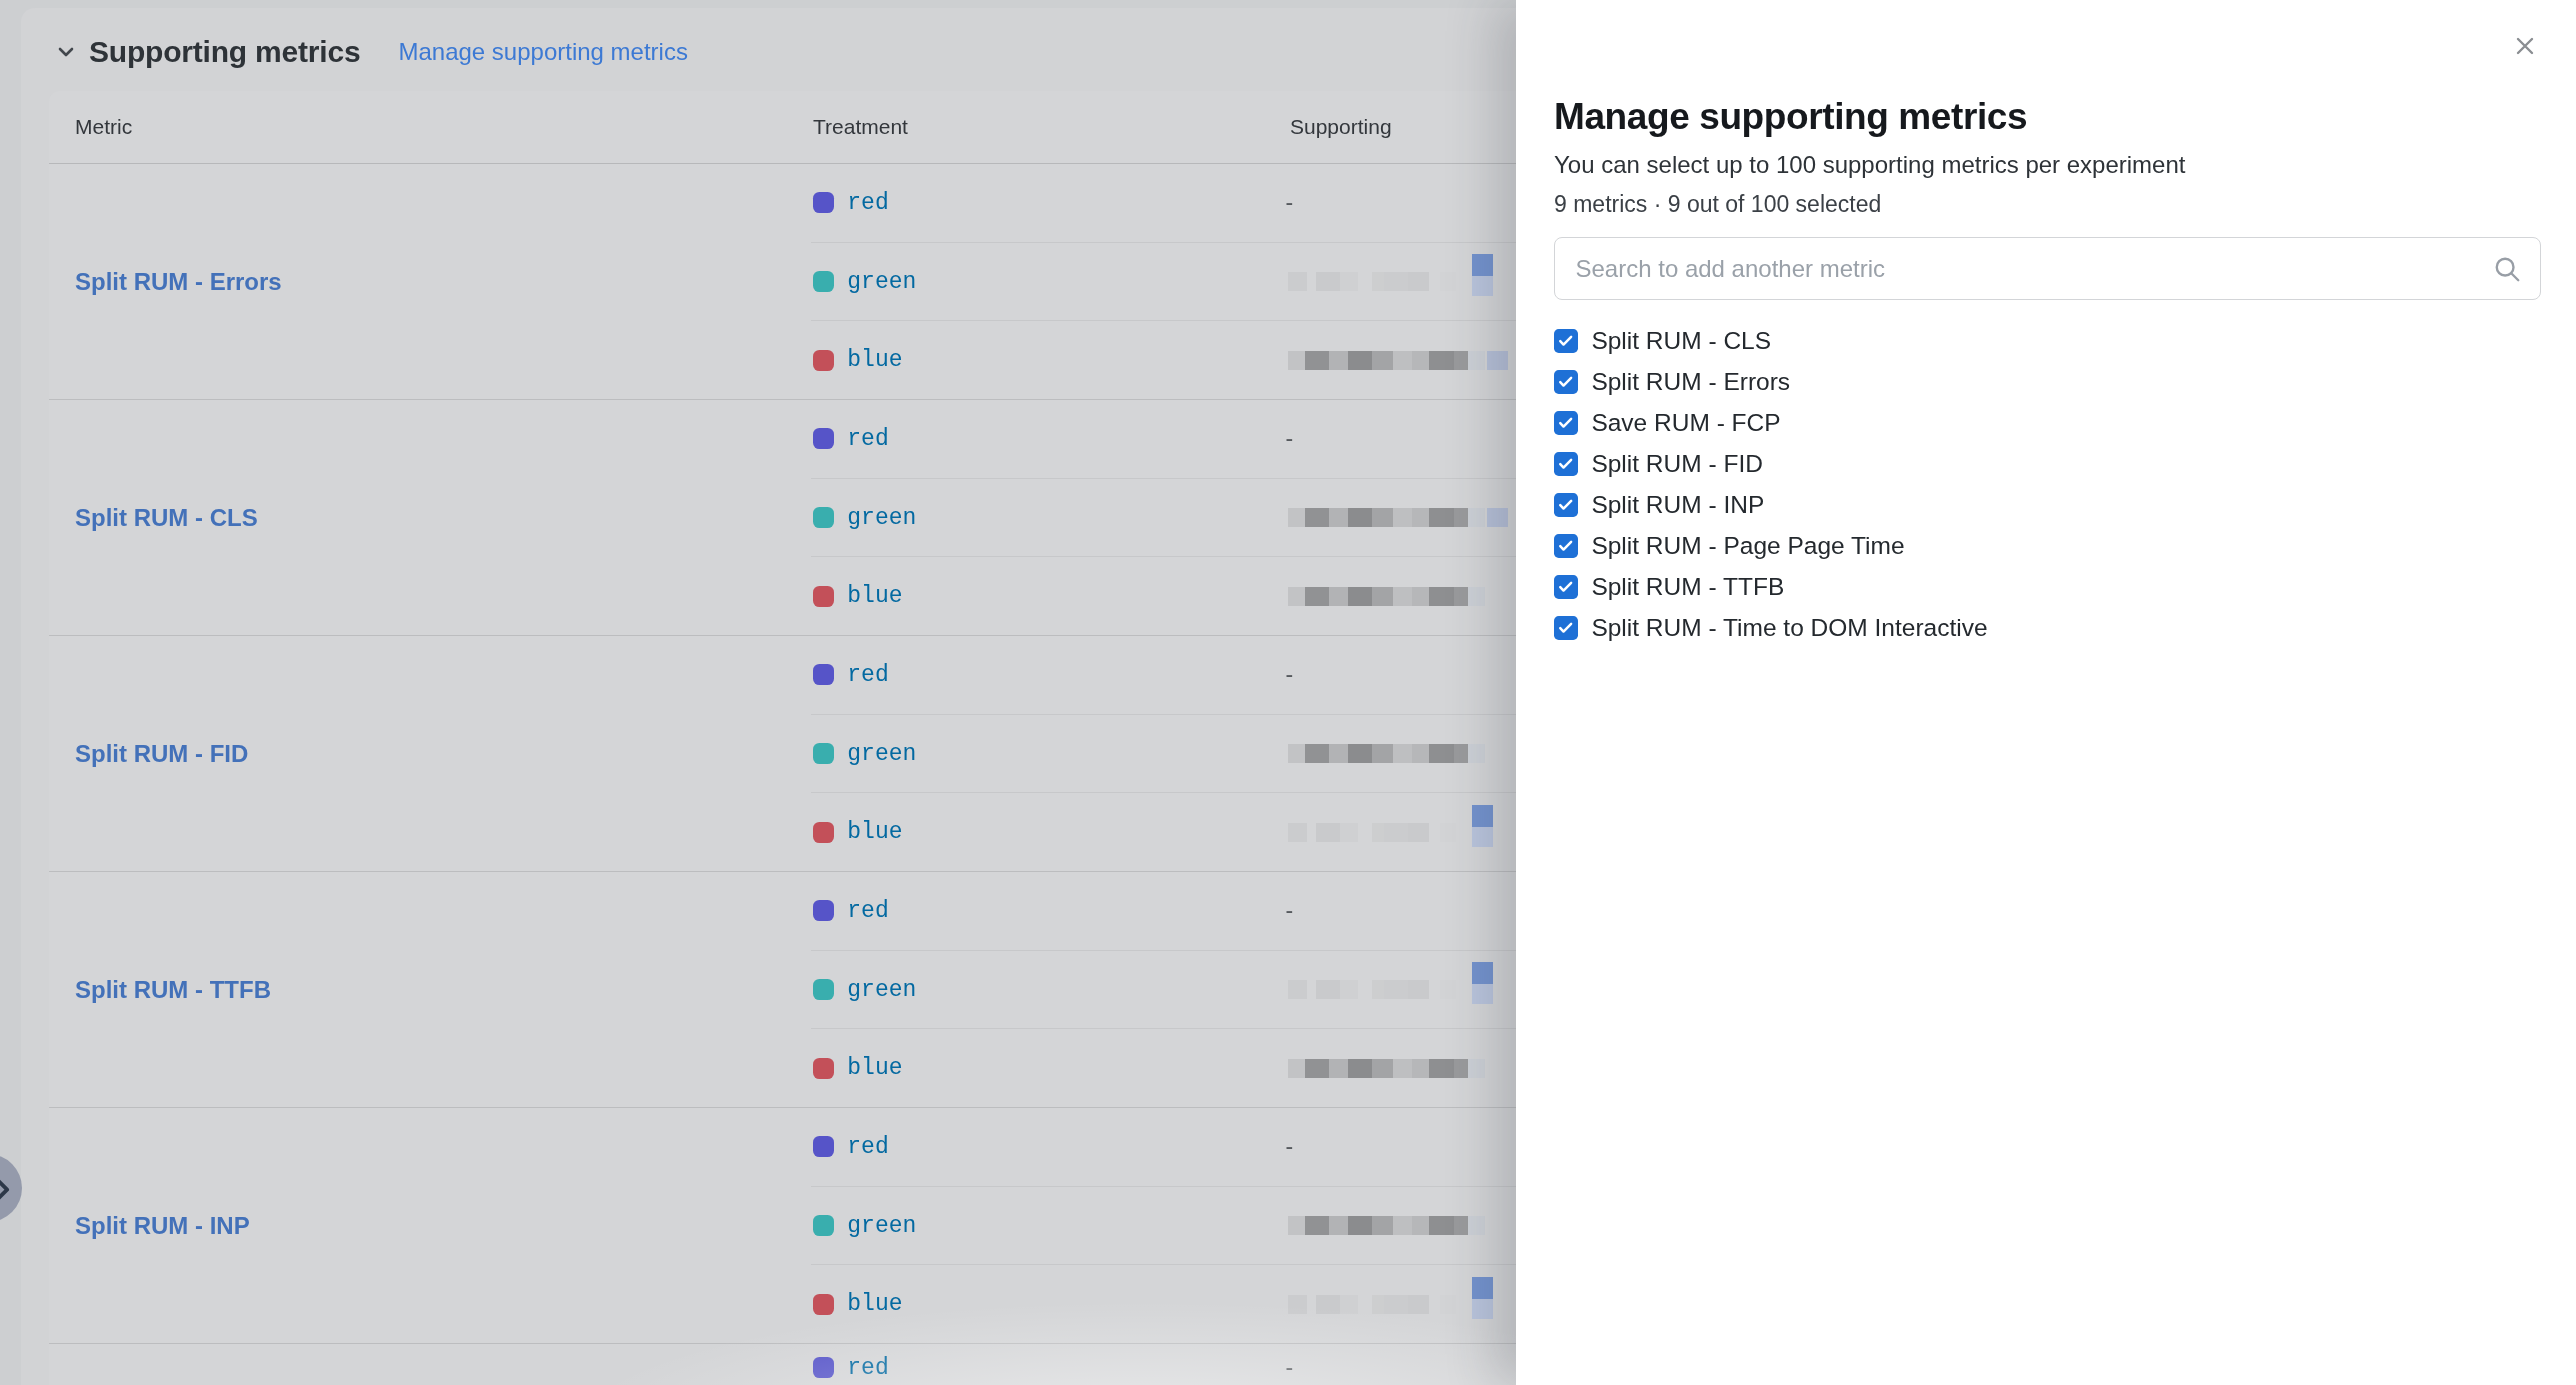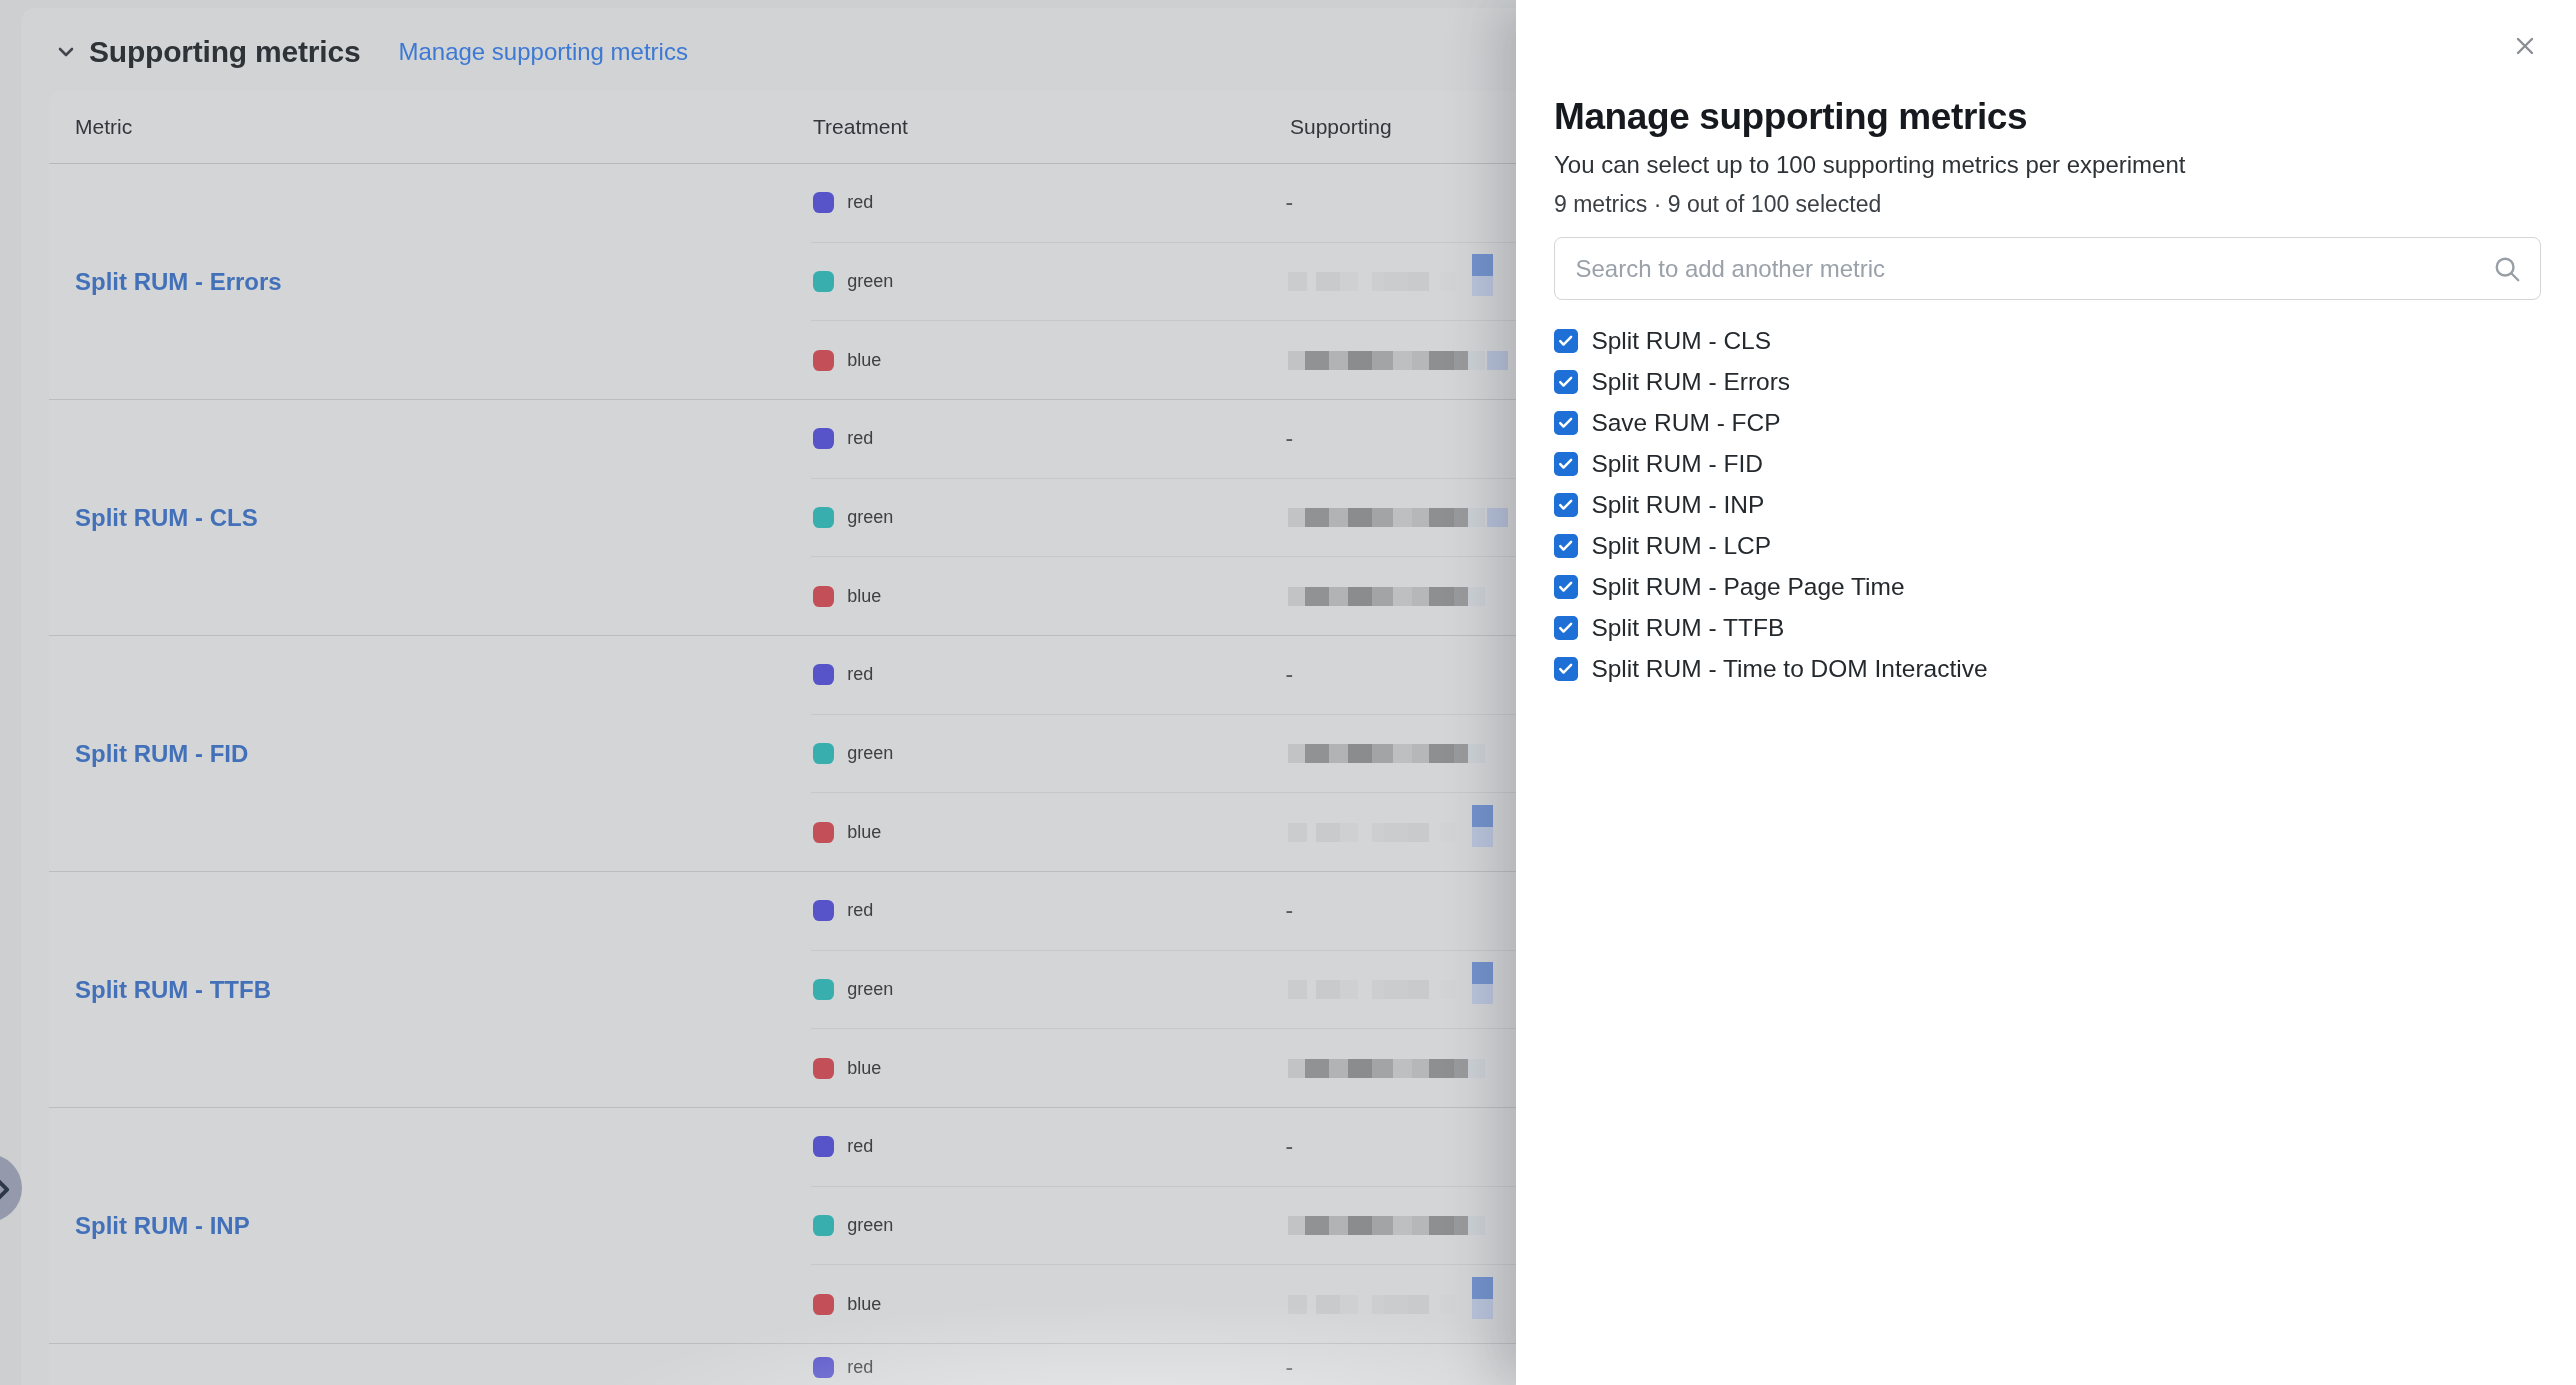--- a/index.html
+++ b/index.html
@@ -28,21 +28,21 @@
 
   .tgroup{display:flex;height:236px;border-bottom:1.6px solid #bcbdbf;}
   .metric-cell{width:762px;display:flex;align-items:center;padding-left:26px;}
   .metric-link{font-size:24px;font-weight:600;color:#4371b9;cursor:pointer;text-decoration:none;}
   .rows{flex:1;display:flex;flex-direction:column;}
   .subrow{flex:1;display:flex;align-items:center;padding-left:2.4px;min-height:0;}
   .subrow + .subrow{border-top:1.2px solid #c7c8ca;}
   .tgroup.partial{height:47px;border-bottom:none;}
   .treat{display:flex;align-items:center;width:461px;flex:0 0 auto;}
   .swatch{width:20.5px;height:21px;border-radius:6.3px;margin-right:13.4px;flex:0 0 auto;}
-  .tlabel{font-size:18px;color:#404040;}
+  .tlabel{font-size:23px;color:#0369a1;font-family:Liberation Mono, monospace;}
   .direction{display:flex;align-items:center;padding-left:11px;}
   .dash{font-size:23px;color:#55595d;line-height:1;}
   .blocks{display:flex;align-items:center;margin-left:2.4px;}
   .blocks i{display:block;height:19px;}
   .chip-solid{display:flex;flex-direction:column;margin-top:-12.6px;margin-left:16px;}
   .chip-solid b{display:block;width:21px;height:22px;background:#7392cd;}
   .chip-solid u{display:block;width:21px;height:20.5px;background:#b9c4dc;}
   .chip-pale{width:20.5px;height:19px;background:#b6c0d8;margin-left:1.6px;}
 
   .fab{position:absolute;left:-46px;top:1154px;width:68px;height:68px;border-radius:50%;
@@ -479,28 +479,20 @@
             </svg>
           </span>
           <span class="metric-item-label">Split RUM - INP</span>
         </div>
         <div class="metric-item">
           <span class="checkbox">
             <svg width="17.4" height="17.4" viewBox="0 0 24 24" fill="none" stroke="#ffffff" stroke-width="3.4" stroke-linecap="round" stroke-linejoin="round">
               <path d="M4.5 12.5l4.5 4.8L19.5 6.8"></path>
             </svg>
           </span>
-          <span class="metric-item-label">Split RUM - LCP</span>
-        </div>
-        <div class="metric-item">
-          <span class="checkbox">
-            <svg width="17.4" height="17.4" viewBox="0 0 24 24" fill="none" stroke="#ffffff" stroke-width="3.4" stroke-linecap="round" stroke-linejoin="round">
-              <path d="M4.5 12.5l4.5 4.8L19.5 6.8"></path>
-            </svg>
-          </span>
           <span class="metric-item-label">Split RUM - Page Page Time</span>
         </div>
         <div class="metric-item">
           <span class="checkbox">
             <svg width="17.4" height="17.4" viewBox="0 0 24 24" fill="none" stroke="#ffffff" stroke-width="3.4" stroke-linecap="round" stroke-linejoin="round">
               <path d="M4.5 12.5l4.5 4.8L19.5 6.8"></path>
             </svg>
           </span>
           <span class="metric-item-label">Split RUM - TTFB</span>
         </div>

